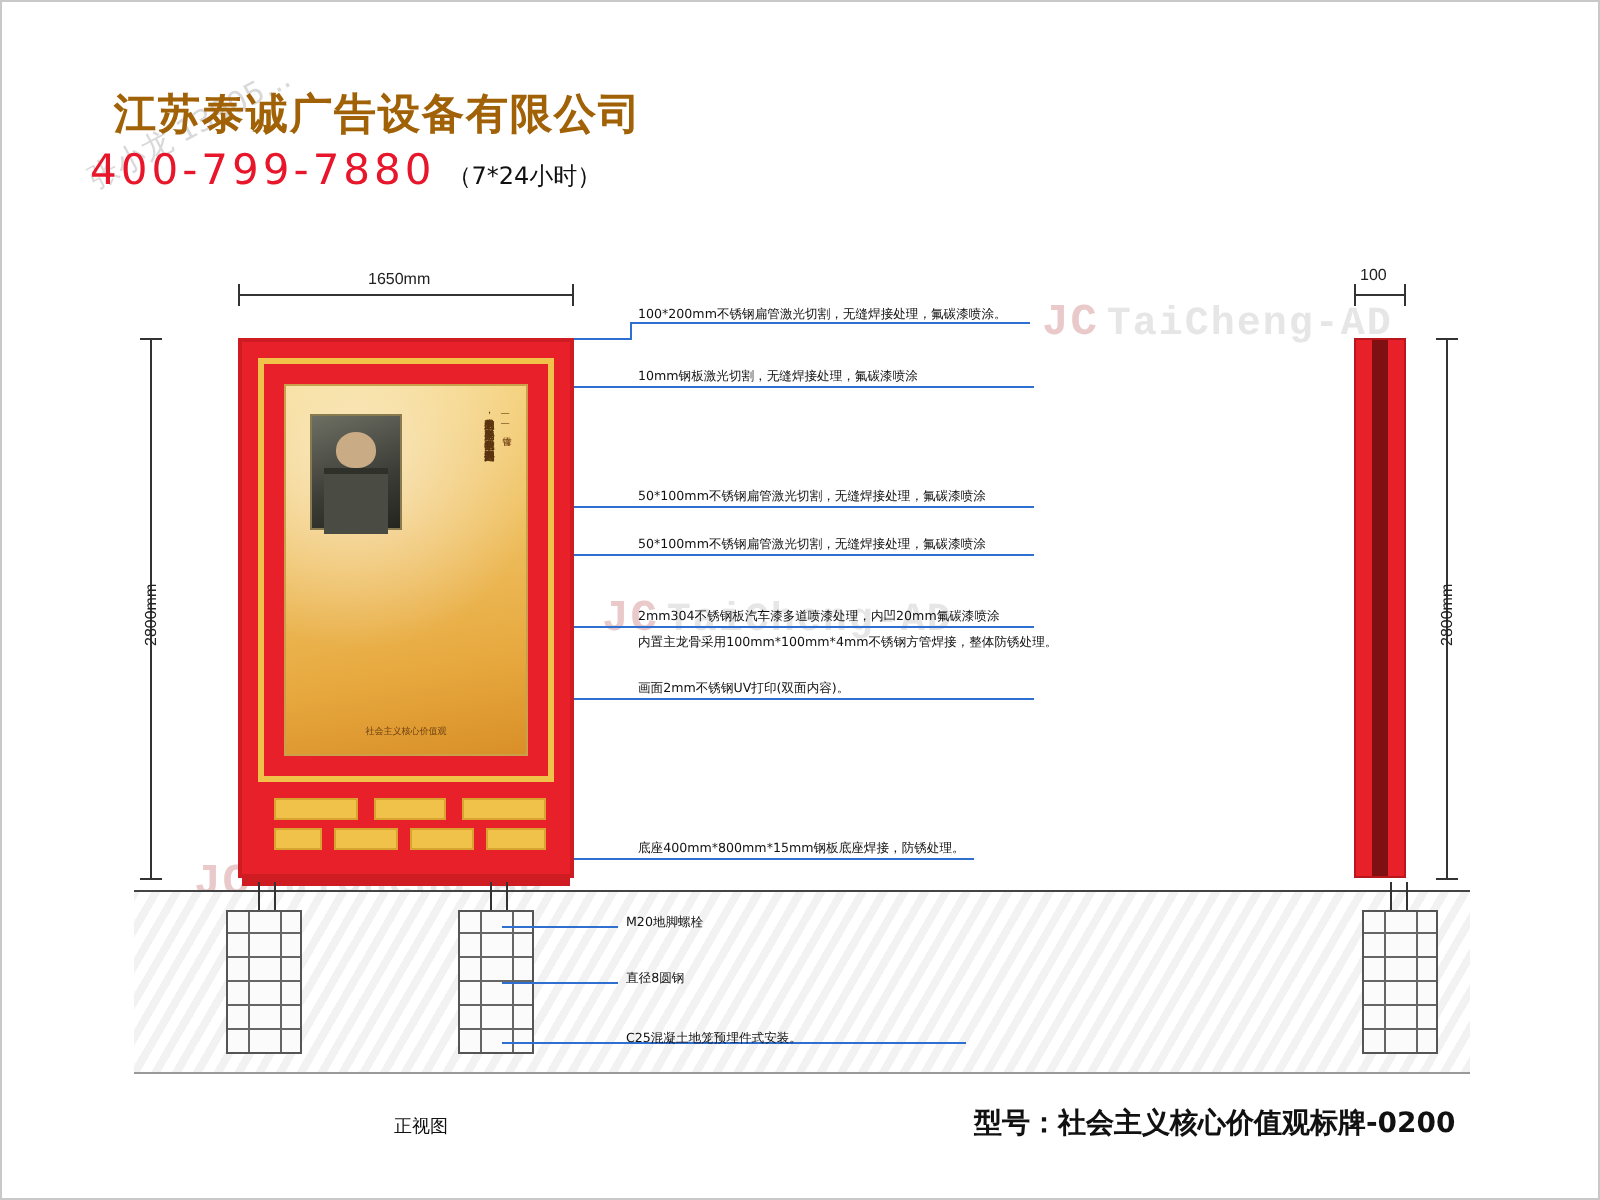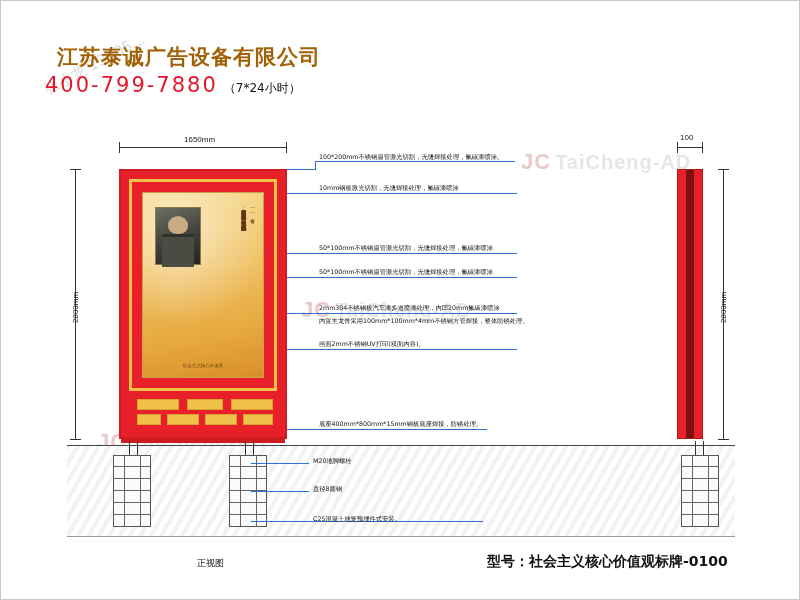--- a/index.html
+++ b/index.html
@@ -33,21 +33,21 @@
     position:absolute;left:38px;top:54px;
     font-size:15px;color:#d9d9d9;
     transform:rotate(-28deg);white-space:nowrap;
     font-family:"DejaVu Sans",sans-serif;
   }
 
   
   .wm{
     position:absolute;white-space:nowrap;
     color:#e3e3e3;font-weight:bold;
-    font-family:Liberation Sans, sans-serif;
+    font-family:Liberation Mono, monospace;
     letter-spacing:1px;
   }
   .wm-1{left:520px;top:148px;font-size:20px;color:#e6e6e6;}
   .wm-2{left:300px;top:296px;font-size:20px;color:#e6e6e6;}
   .wm-3{left:96px;top:428px;font-size:20px;color:#e6e6e6;}
   .tc-mark{color:#e9c9c9;font-size:22px;font-weight:bold;margin-right:4px;}
 
   
   .dimline{position:absolute;background:#333;}
   .dimtxt{position:absolute;font-size:8px;color:#222;white-space:nowrap;}
@@ -296,15 +296,15 @@
   <div class="lead" style="left:250px;top:462px;width:58px;"></div>
   <div class="cotxt" style="left:312px;top:456px;">M20地脚螺栓</div>
 
   <div class="lead" style="left:250px;top:490px;width:58px;"></div>
   <div class="cotxt" style="left:312px;top:484px;">直径8圆钢</div>
 
   <div class="lead" style="left:250px;top:520px;width:232px;"></div>
   <div class="cotxt" style="left:312px;top:514px;">C25混凝土地笼预埋件式安装。</div>
 
   <div class="front-caption">正视图</div>
-  <div class="model">型号：社会主义核心价值观标牌-0100</div>
+  <div class="model">型号：社会主义核心价值观标牌-0200</div>
 
 </div>
 
 </body></html>

